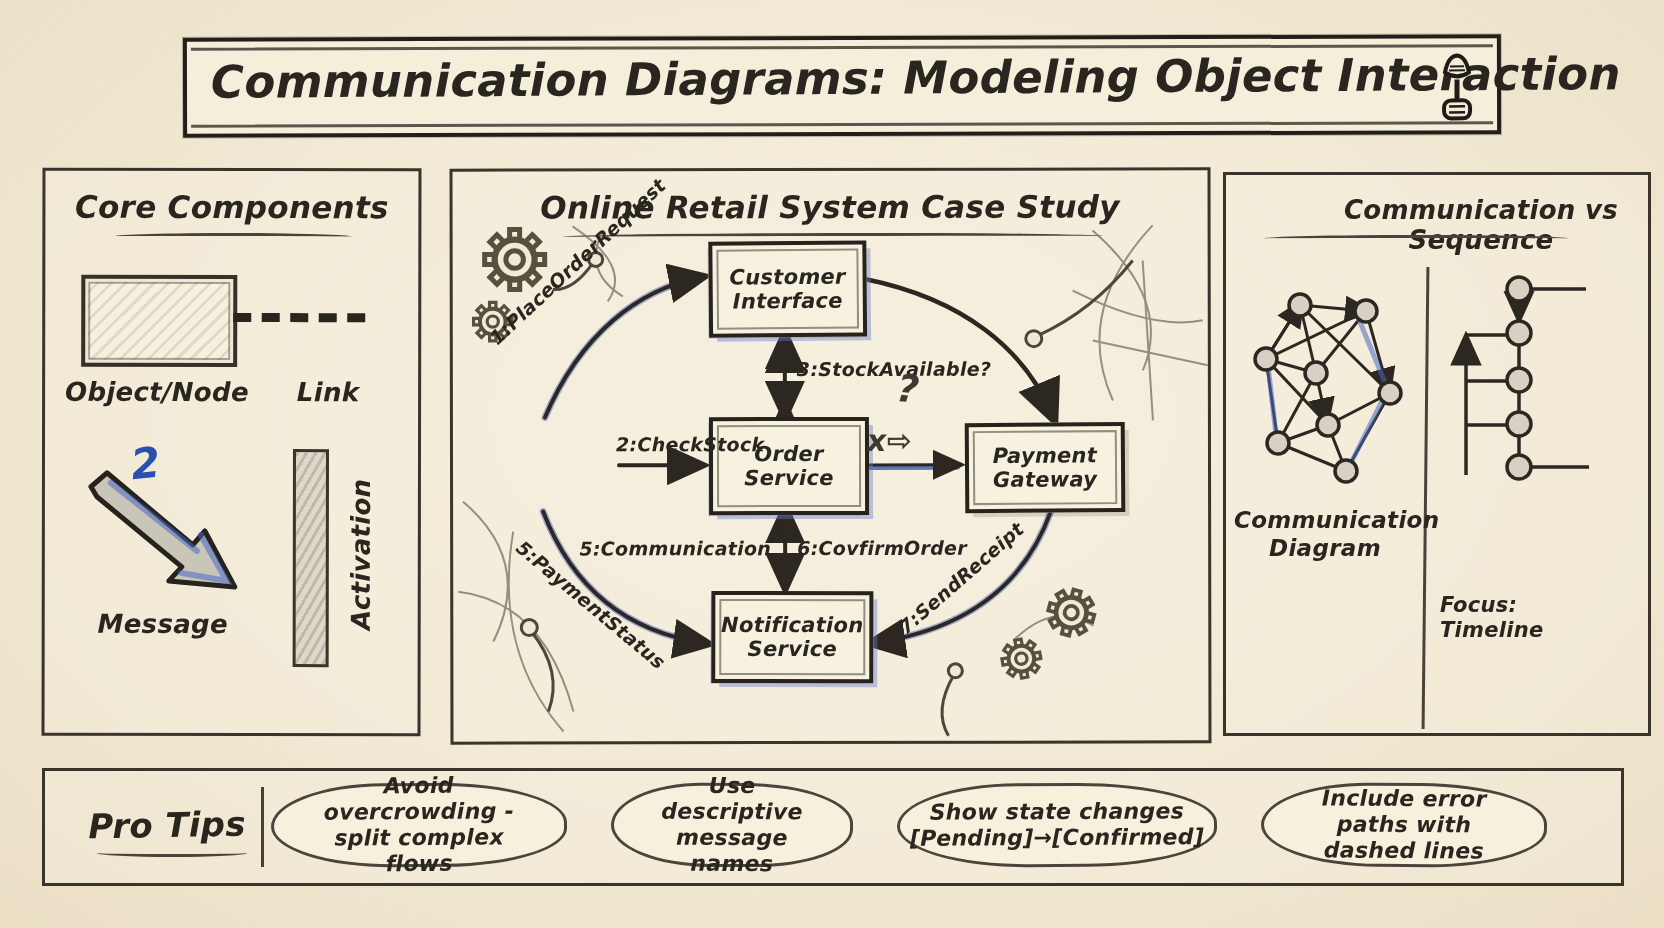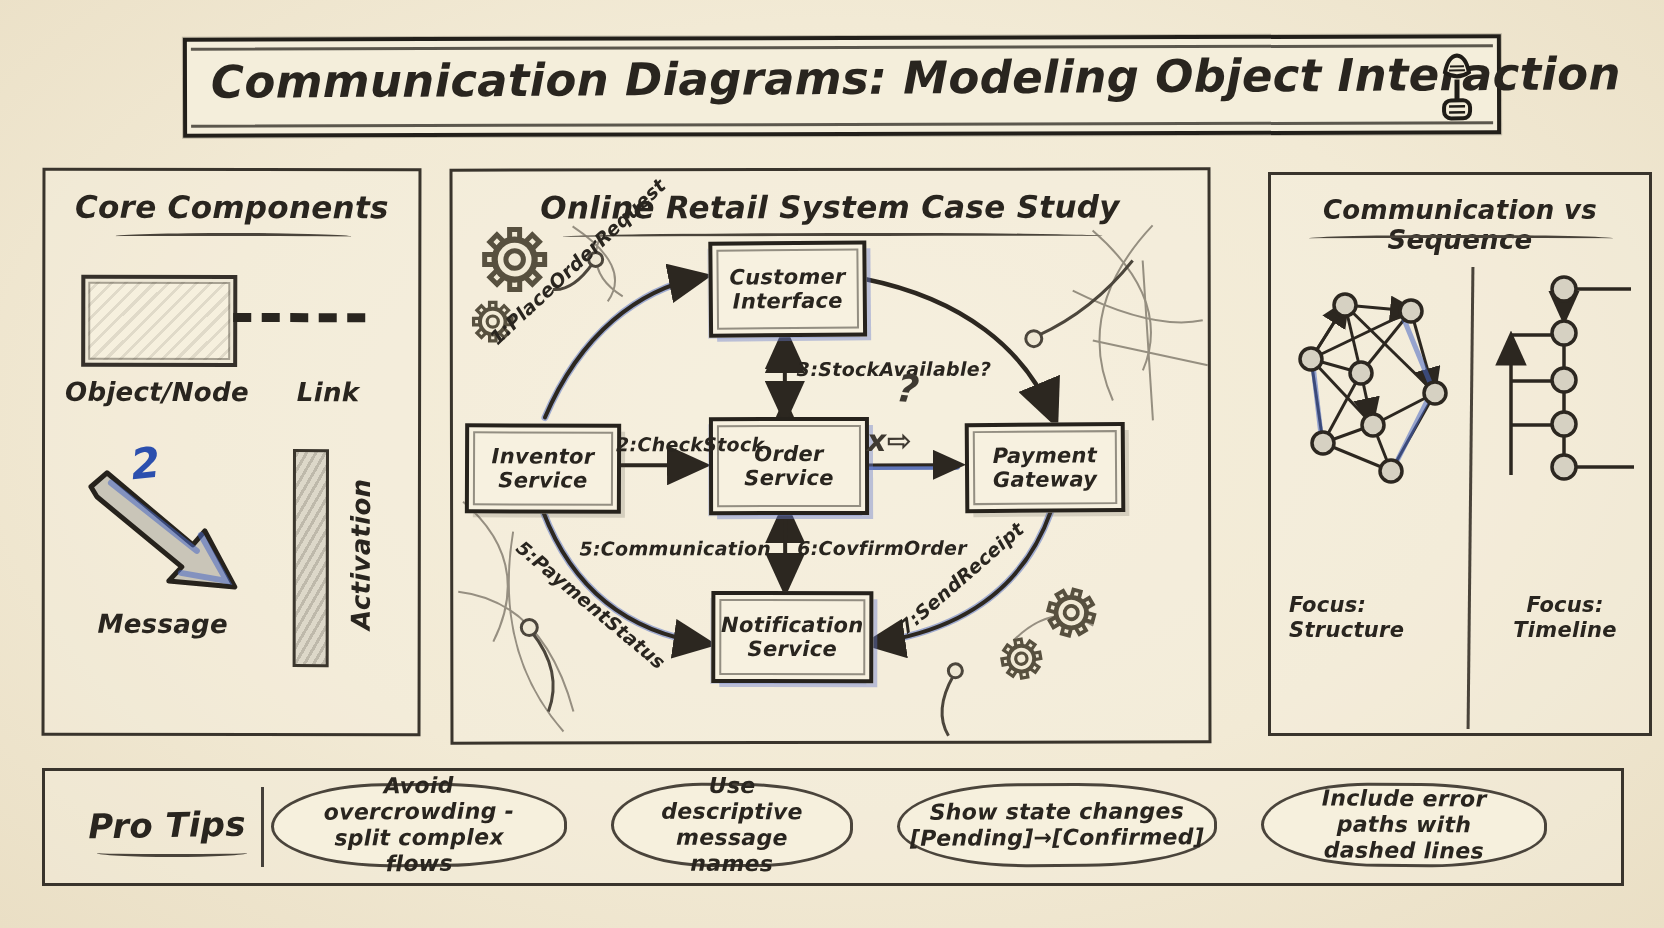--- a/index.html
+++ b/index.html
@@ -16,21 +16,21 @@
     box-shadow:0 0 0 1px rgba(60,54,44,.25);}
   .banner::after{content:""; position:absolute; left:4px; right:4px; top:6px; bottom:6px;
     border-top:3px solid rgba(40,36,30,.75); border-bottom:3px solid rgba(40,36,30,.75);}
   .banner-title{position:absolute; left:24px; top:12px; width:1230px; text-align:center;
     font-size:45px; transform:rotate(-.2deg); white-space:nowrap;}
   .banner-icon{position:absolute; right:18px; top:10px;}
   
   .panel{position:absolute; border:3px solid #39342c; background:rgba(246,240,226,.35);}
   .panel-core{left:42px; top:168px; width:373px; height:562px; transform:rotate(.1deg);}
   .panel-case{left:450px; top:168px; width:755px; height:570px; transform:rotate(-.1deg);}
-  .panel-vs{left:1268px; top:172px; width:378px; height:558px;}
+  .panel-vs{left:1223px; top:172px; width:378px; height:558px;padding-left:44px;}
   .panel-tips{left:42px; top:768px; width:1576px; height:112px;}
   .panel-title{position:absolute; width:100%; text-align:center; top:18px; font-size:31px;}
   .underline{position:absolute; height:4px; border-top:3px solid #49433a; border-radius:50%;}
   
   .obj-rect{position:absolute; left:36px; top:104px; width:148px; height:84px;
     border:4px solid #35302a; background:
       repeating-linear-gradient(135deg, rgba(90,84,72,.14) 0 3px, transparent 3px 10px), #f6f0de;
     box-shadow:inset 0 0 0 3px rgba(246,240,222,.9), inset 0 0 0 5px rgba(70,64,54,.45);}
   .link-line{position:absolute; left:188px; top:142px; width:132px; border-top:9px dashed #29251f;}
   .lbl-objnode{position:absolute; left:20px; top:206px; width:190px; font-size:26px;}
@@ -63,21 +63,21 @@
   .m7{left:448px; top:448px; transform:rotate(-41deg); transform-origin:left center;}
   .q-mark{position:absolute; left:444px; top:196px; font-size:38px; color:#3e3931; transform:rotate(6deg);}
   .x-arrow{position:absolute; left:414px; top:252px; font-size:30px; color:#3e3931;}
   .svg-abs{position:absolute; left:0; top:0;}
   
   .vs-divider{position:absolute; left:198px; top:92px; width:3px; height:462px; background:#49433a; transform:rotate(.6deg);}
   .vs-col-label{position:absolute; text-align:center; font-size:23px; line-height:1.2;}
   .vs-left-label{left:8px; top:332px; width:182px;}
   .vs-right-label{left:212px; top:332px; width:158px;}
   .vs-focus-left{left:10px; top:418px; width:180px; text-align:left; font-size:21px; padding-left:8px;}
-  .vs-focus-right{left:214px; top:418px; width:160px; text-align:center; font-size:21px;}
+  .vs-focus-right{left:214px; top:418px; width:160px; text-align:left; font-size:21px;}
   .vs-best-left{left:10px; top:462px; width:150px; text-align:left; font-size:21px; line-height:1.25; padding-left:8px;}
   .vs-best-right{left:214px; top:480px; width:164px; text-align:left; font-size:21px;}
   
   .tips-title{position:absolute; left:34px; top:34px; width:176px; text-align:center; font-size:34px; transform:rotate(-1deg);}
   .tips-underline{left:52px; top:78px; width:150px; position:absolute; height:5px; border-bottom:3px solid #49433a; border-radius:0 0 50% 50%;}
   .tips-divider{position:absolute; left:216px; top:16px; width:3px; height:80px; background:#45403a;}
   .bubble{position:absolute; top:12px; height:84px; border:3px solid #4a443b; background:#f6f0dd;
     border-radius:46% 54% 50% 50% / 62% 58% 55% 60%;
     display:flex; align-items:center; justify-content:center; text-align:center;
     font-size:22px; line-height:1.18; padding:4px 26px; box-sizing:border-box;}
@@ -192,21 +192,20 @@
 
         <path d="M90 340 C122 424 182 462 252 472" stroke="rgba(73,104,196,.5)" stroke-width="7"></path>
         <path d="M90 340 C122 424 182 462 252 472" stroke="#2c2720" stroke-width="4" marker-end="url(#ah)"></path>
 
         <path d="M598 340 C566 430 492 462 420 472" stroke="rgba(73,104,196,.5)" stroke-width="7"></path>
         <path d="M598 340 C566 430 492 462 420 472" stroke="#2c2720" stroke-width="4" marker-end="url(#ah)"></path>
       </g>
     </svg>
 
     <div class="node node-blue n-customer hand">Customer Interface</div>
-    <div class="node node-gray n-inventory hand">Inventor Service</div>
     <div class="node node-blue n-order hand">Order Service</div>
     <div class="node node-gray n-payment hand">Payment Gateway</div>
     <div class="node node-blue n-notification hand">Notification Service</div>
 
     <div class="msg-label hand m1">1:PlaceOrderRequest</div>
     <div class="msg-label hand m2">2:CheckStock</div>
     <div class="msg-label hand m3">3:StockAvailable?</div>
     <div class="msg-label hand m5">5:Communication</div>
     <div class="msg-label hand m6">6:CovfirmOrder</div>
     <div class="msg-label hand m5b">5:PaymentStatus</div>
@@ -283,21 +282,21 @@
       </g>
       <g fill="#d6d1c2" stroke="#2c2720" stroke-width="3.5">
         <circle cx="75" cy="14" r="12"></circle>
           <circle cx="75" cy="58" r="12"></circle>
         <circle cx="75" cy="105" r="12"></circle>
           <circle cx="75" cy="149" r="12"></circle>
         <circle cx="75" cy="192" r="12"></circle>
       </g>
     </svg>
 
-    <div class="vs-col-label hand vs-focus-left">Focus: Structure</div>
+    <div class="vs-col-label hand vs-left-label">Communication Diagram</div>
     <div class="vs-col-label hand vs-focus-right">Focus: Timeline</div>
   </div>
 
   <div class="panel panel-tips">
     <div class="tips-title hand">Pro Tips</div>
     <div class="tips-underline"></div>
     <div class="tips-divider"></div>
     <div class="bubble b1 hand">Avoid overcrowding - split complex flows</div>
     <div class="bubble b2 hand">Use descriptive message names</div>
     <div class="bubble b3 hand">Show state changes [Pending]→[Confirmed]</div>

